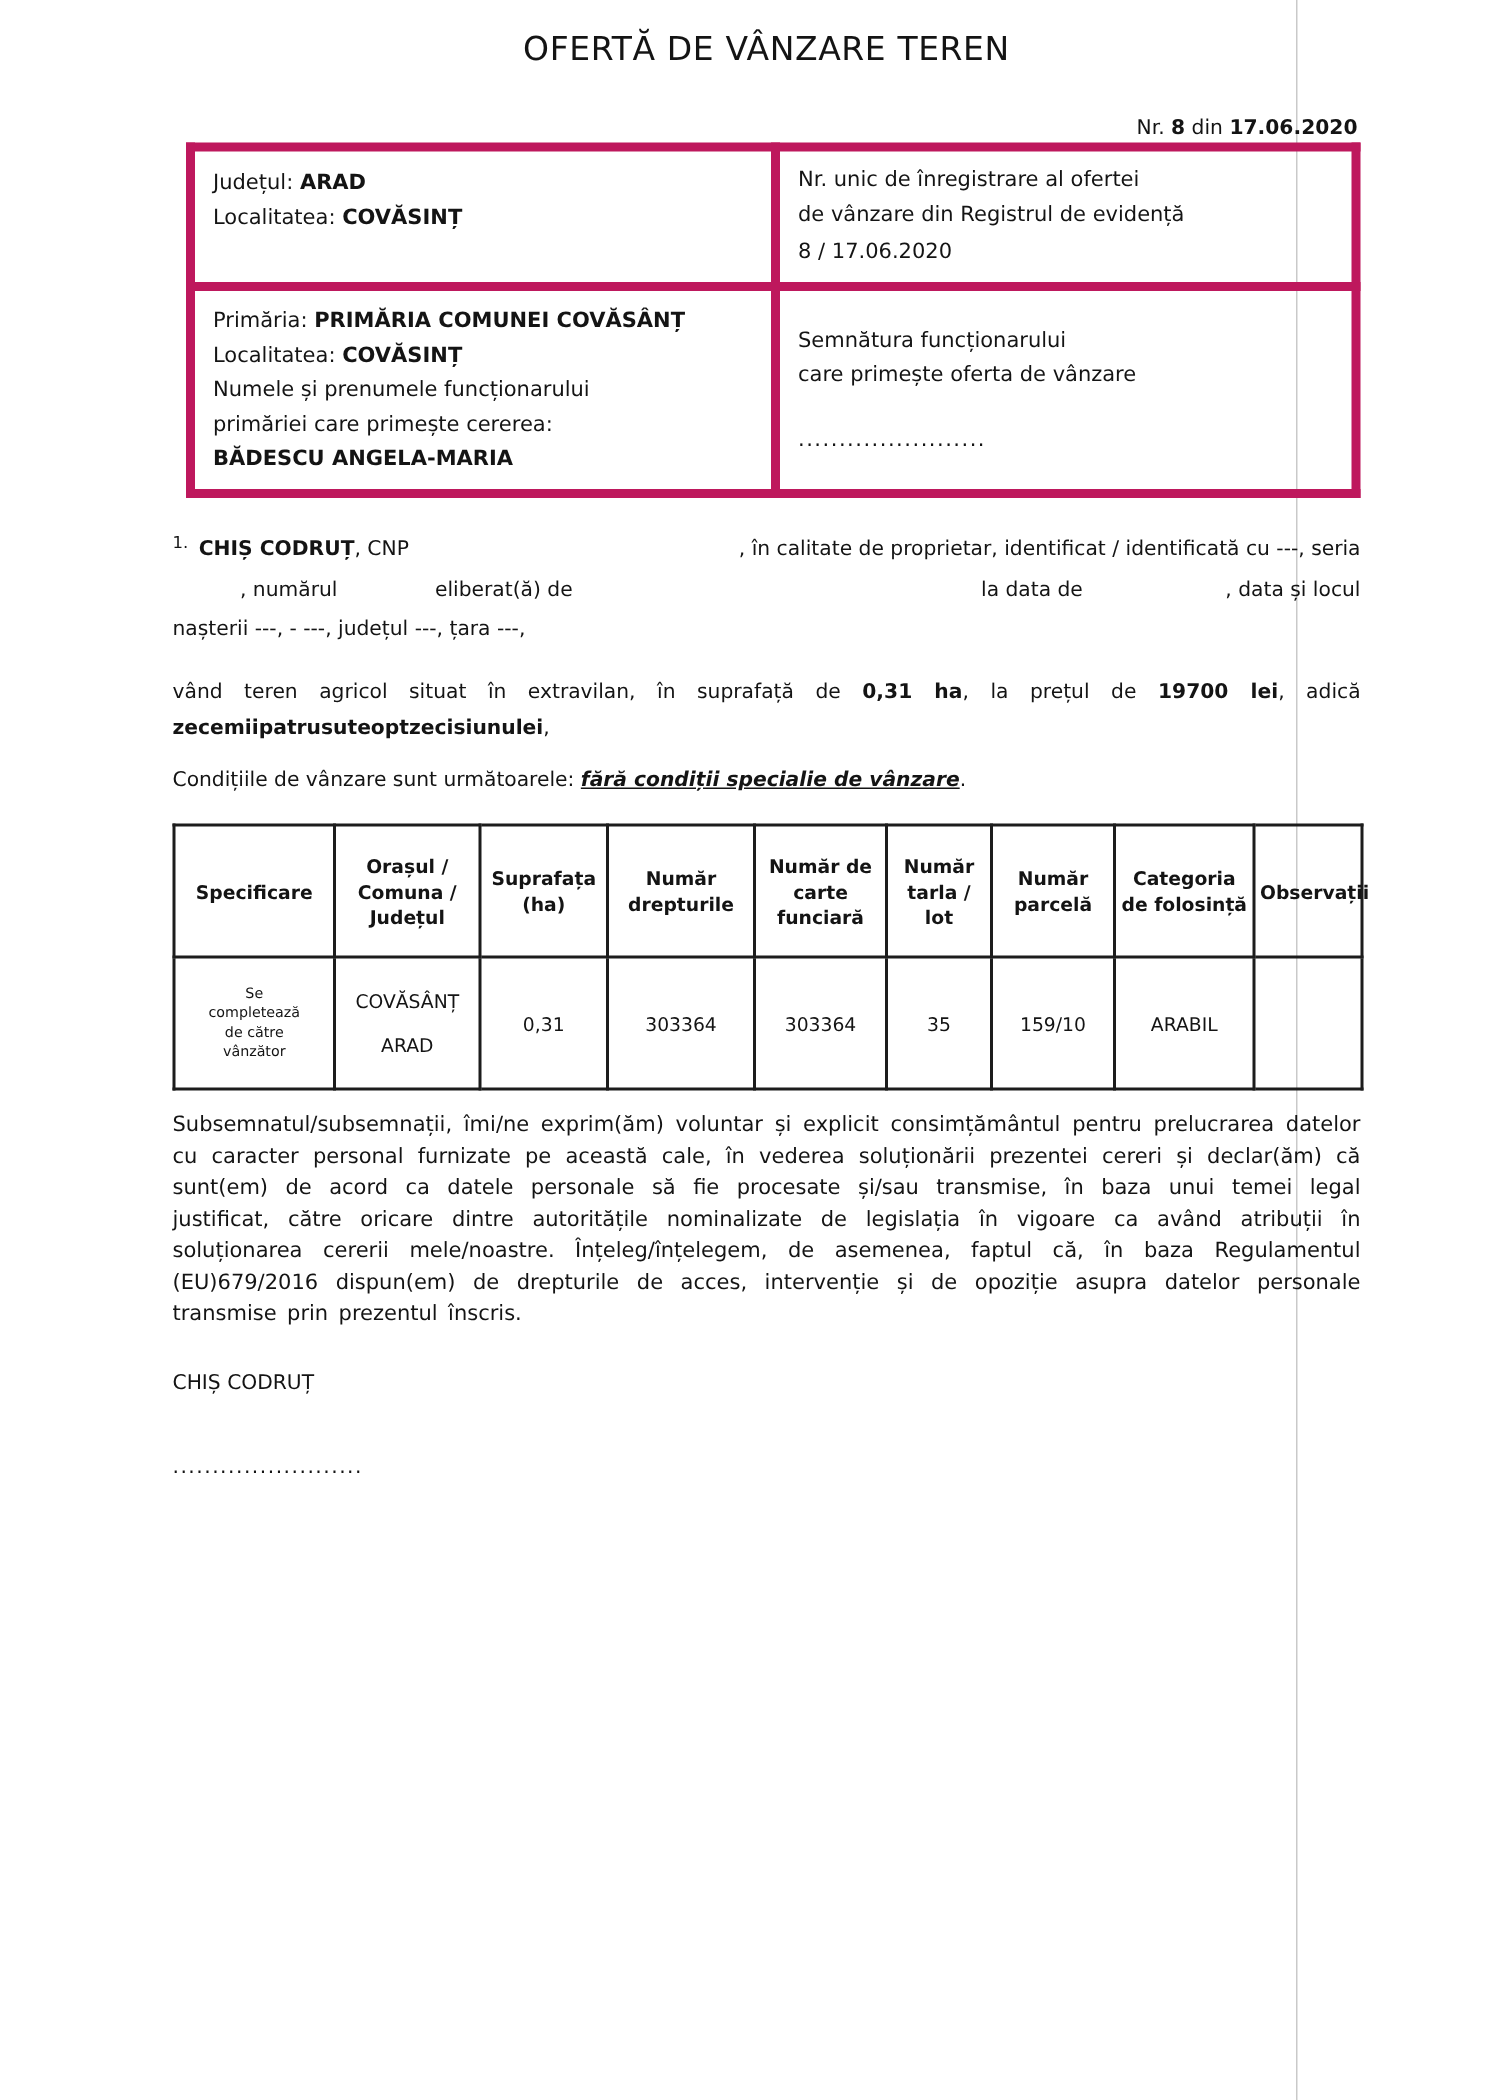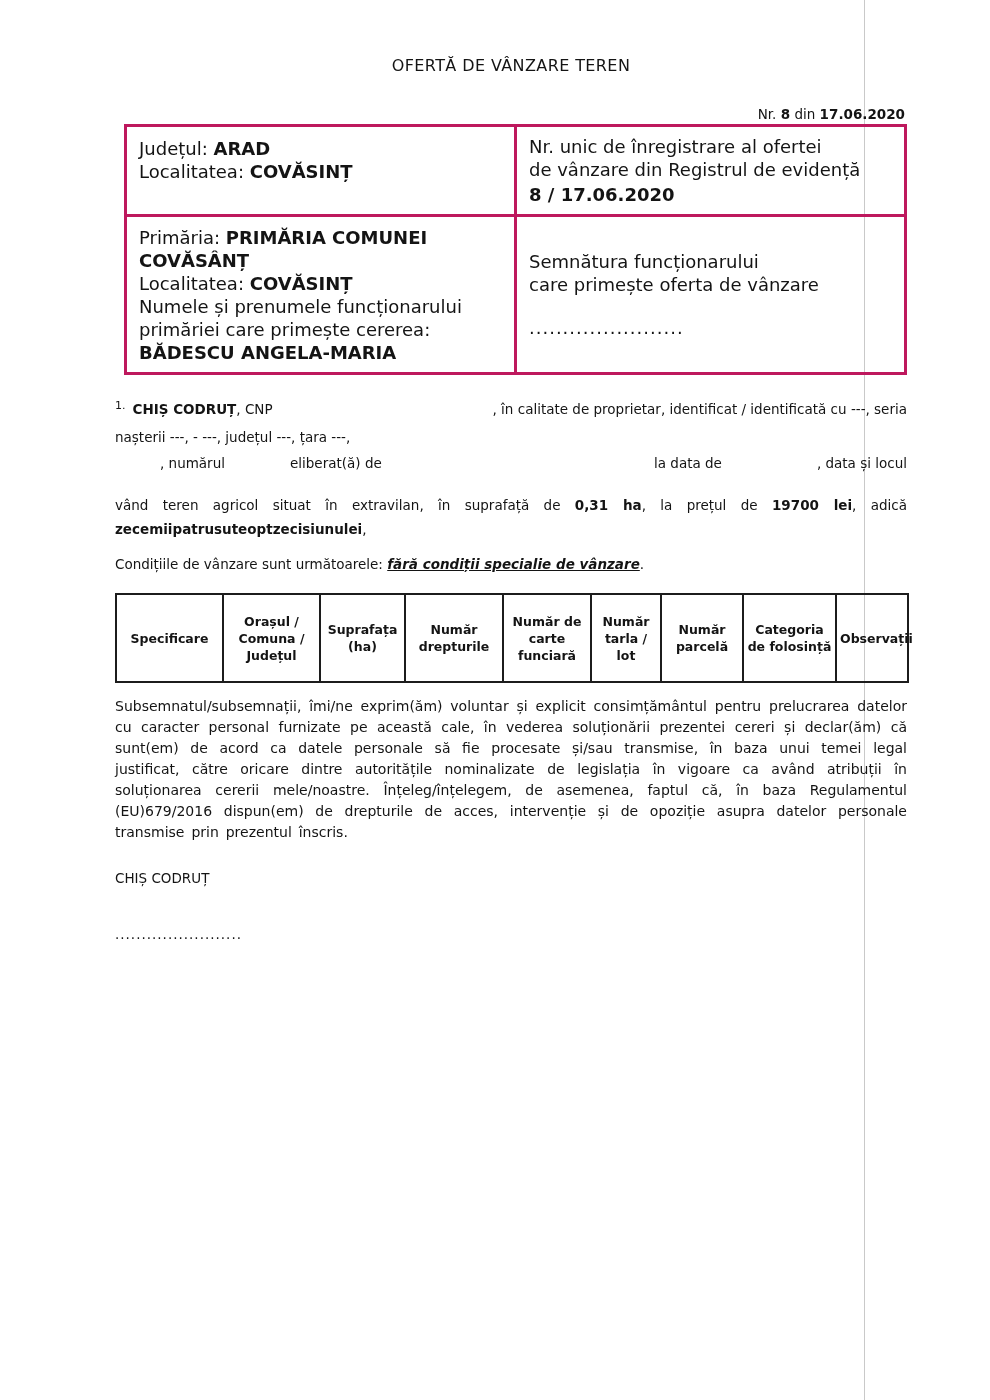--- a/index.html
+++ b/index.html
@@ -15,49 +15,49 @@
   .scan-artifact-line {
     position: absolute; left: 864px; top: 0;
     width: 1px; height: 1400px;
     background: #c9c9c9;
   }
   .content {
     position: absolute; left: 115px; top: 0; width: 792px;
   }
   .doc-title {
     text-align: center;
-    font-size: 16px;
+    font-size: 22px;
     letter-spacing: 0.4px;
-    margin-top: 56px;
+    margin-top: 21px;
   }
   .nr-line {
     text-align: right;
     font-size: 13.5px;
     margin-top: 31px;
     margin-bottom: 2px;
     padding-right: 2px;
   }
   b, .b { font-weight: bold; }
 
   
   table { border-collapse: collapse; }
   .t1 { width: 783px; margin-left: 9px; table-layout: fixed; }
   .t1 td {
-    border: 3px solid #be185d;
-    font-size: 18px;
+    border: 6px solid #be185d;
+    font-size: 14px;
     vertical-align: middle;
     padding: 8px 12px;
   }
   .t1 .cell-left { width: 390px; }
   .t1 .row1 td { height: 81px; }
   .t1 .row2 td { height: 117px; }
   .t1 .cell-left div { line-height: 23px; }
   .t1 .cell-center { }
   .t1 .cell-center div { line-height: 23px; }
-  .reg-value { font-weight: bold; margin-top: 2px; }
+  .reg-value { font-weight: normal; margin-top: 2px; }
   .dots { letter-spacing: 1px; }
   .sig-cell-dots { margin-top: 20px; }
 
   
   .para1 { margin-top: 21px; font-size: 13.5px; }
   .para1 .line { display: flex; align-items: baseline; line-height: 26px; white-space: nowrap; }
   .sup-num { font-size: 11px; vertical-align: super; position: relative; top: -5px; margin-right: 7px; }
   .gap-flex { flex: 1 1 auto; }
   .gap-65 { display: inline-block; width: 65px; }
   .gap-95 { display: inline-block; width: 95px; }
@@ -159,32 +159,32 @@
   </tbody>
     </table>
 
   <div class="para1">
     <div class="line">
       <span class="sup-num">1.</span>
       <b>CHIȘ CODRUȚ</b>
       <span>, CNP</span>
       <span class="gap-flex"></span>
       <span>, în calitate de proprietar, identificat / identificată cu ---, seria</span>
-    </div>
-    <div class="line">
-      <span>nașterii ---, - ---, județul ---, țara ---,</span>
     </div>
     <div class="line indent-45">
       <span>, numărul</span>
       <span class="gap-65"></span>
       <span>eliberat(ă) de</span>
       <span class="gap-flex"></span>
       <span>la data de</span>
       <span class="gap-95"></span>
       <span>, data și locul</span>
+    </div>
+    <div class="line">
+      <span>nașterii ---, - ---, județul ---, țara ---,</span>
     </div>
   </div>
 
   <div class="para2">
     <span>vând teren agricol situat în extravilan, în suprafață de</span>
     <b>0,31 ha</b><span>, la prețul de</span>
     <b>19700 lei</b><span>, adică</span>
     <b>zecemiipatrusuteoptzecisiunulei</b><span>,</span>
   </div>
 
@@ -210,20 +210,36 @@
       <th>Specificare</th>
       <th>Orașul / Comuna / Județul</th>
       <th>Suprafața (ha)</th>
       <th>Număr drepturile</th>
       <th>Număr de carte funciară</th>
       <th>Număr tarla / lot</th>
       <th>Număr parcelă</th>
       <th>Categoria de folosință</th>
       <th>Observații</th>
     </tr>
+    <tr>
+      <td>
+        <span class="spec-small">Se completează de către vânzător</span>
+      </td>
+      <td>
+        <div class="oras-line">COVĂSÂNȚ</div>
+        <div class="oras-line">ARAD</div>
+      </td>
+      <td>0,31</td>
+      <td>303364</td>
+      <td>303364</td>
+      <td>35</td>
+      <td>159/10</td>
+      <td>ARABIL</td>
+      <td></td>
+    </tr>
   </tbody>
     </table>
 
   <div class="gdpr">Subsemnatul/subsemnații, îmi/ne exprim(ăm) voluntar și explicit consimțământul pentru prelucrarea datelor cu caracter personal furnizate pe această cale, în vederea soluționării prezentei cereri și declar(ăm) că sunt(em) de acord ca datele personale să fie procesate și/sau transmise, în baza unui temei legal justificat, către oricare dintre autoritățile nominalizate de legislația în vigoare ca având atribuții în soluționarea cererii mele/noastre. Înțeleg/înțelegem, de asemenea, faptul că, în baza Regulamentul (EU)679/2016 dispun(em) de drepturile de acces, intervenție și de opoziție asupra datelor personale transmise prin prezentul înscris.</div>
 
   <div class="sig-name">CHIȘ CODRUȚ</div>
   <div class="sig-dots">........................</div>
 
 </div>
 

